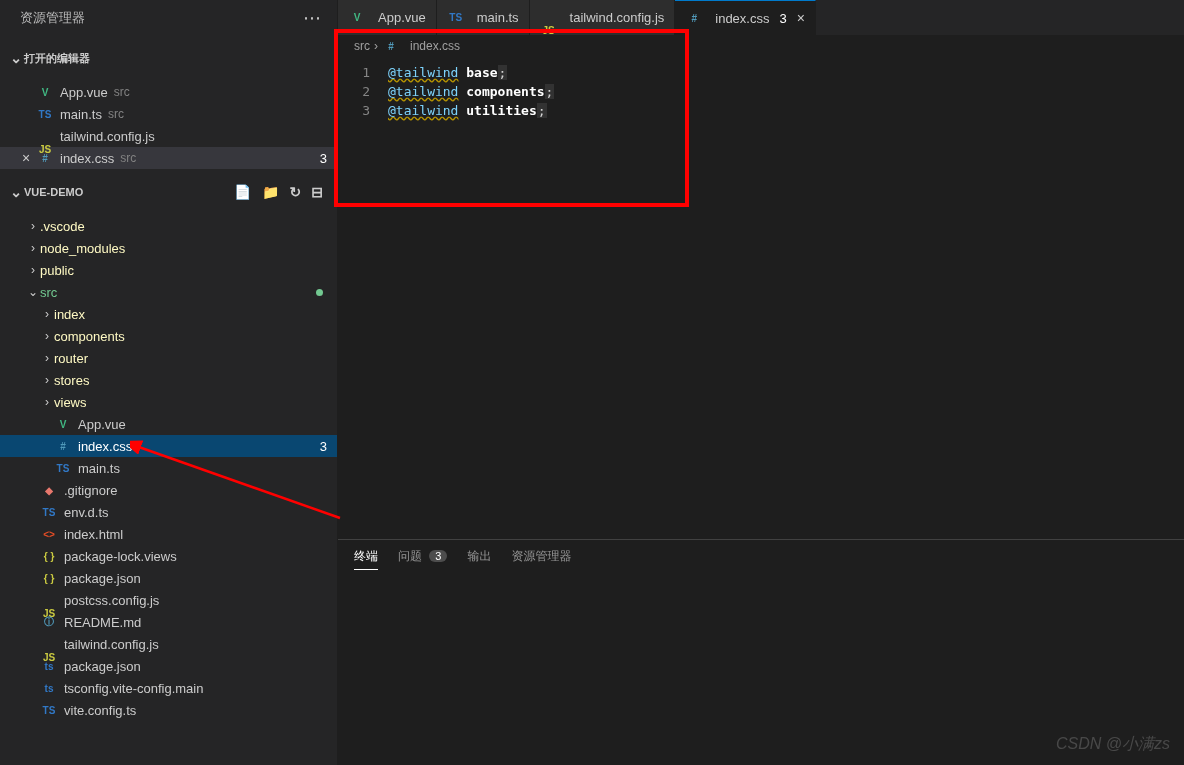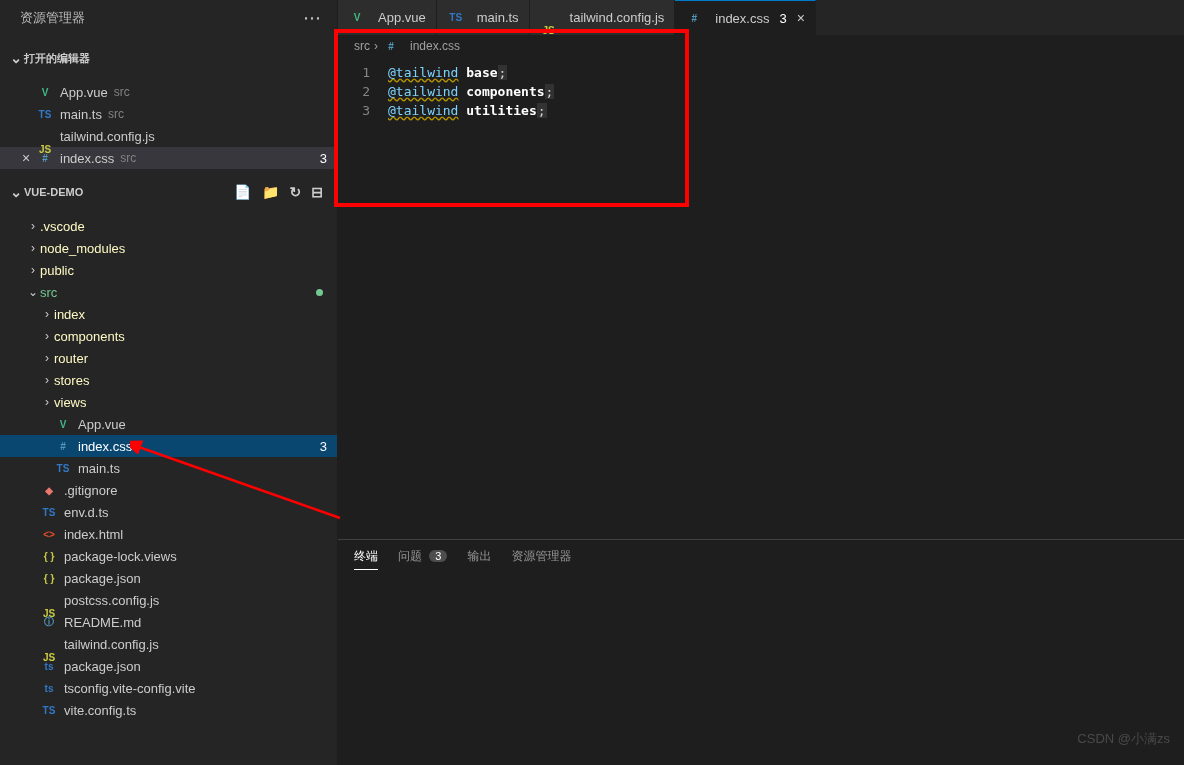--- a/index.html
+++ b/index.html
@@ -162,21 +162,21 @@
 .terminal-tabs .badge { background: #4d4d4d; border-radius: 10px; padding: 0 6px; margin-left: 4px; color: #ffffff; font-size: 11px; }
 .terminal-body {
   padding: 8px 16px;
   font-family: Consolas, monospace;
   font-size: 13px;
   color: #cccccc;
 }
 .term-time { color: #969696; }
 .term-vite { color: #3794ff; }
 .term-x3 { color: #b5cea8; }
-.watermark { position: absolute; bottom: 17px; right: 14px; color: rgba(200,200,200,0.25); font-size: 13px; }
+.watermark { position: absolute; bottom: 10px; right: 14px; color: rgba(200,200,200,0.25); font-size: 16px; font-style: italic; }
 .arrow-annotation { position: absolute; pointer-events: none; }
 </style>
 </head>
 <body>
 
 <div class="sidebar">
   <div class="sidebar-header">
     <span>资源管理器</span>
     <span class="sidebar-dots">⋯</span>
   </div>
@@ -342,21 +342,21 @@
       <div class="tree-item">
         <span class="indent-1"></span>
         <span class="tree-chevron"></span>
         <span class="file-icon ts">ts</span>
         <span class="file-label">package.json</span>
       </div>
       <div class="tree-item">
         <span class="indent-1"></span>
         <span class="tree-chevron"></span>
         <span class="file-icon ts">ts</span>
-        <span class="file-label">tsconfig.vite-config.vite</span>
+        <span class="file-label">tsconfig.vite-config.main</span>
       </div>
       <div class="tree-item">
         <span class="indent-1"></span>
         <span class="tree-chevron"></span>
         <span class="file-icon ts">TS</span>
         <span class="file-label">vite.config.ts</span>
       </div>
     </div>
 </div>
 

